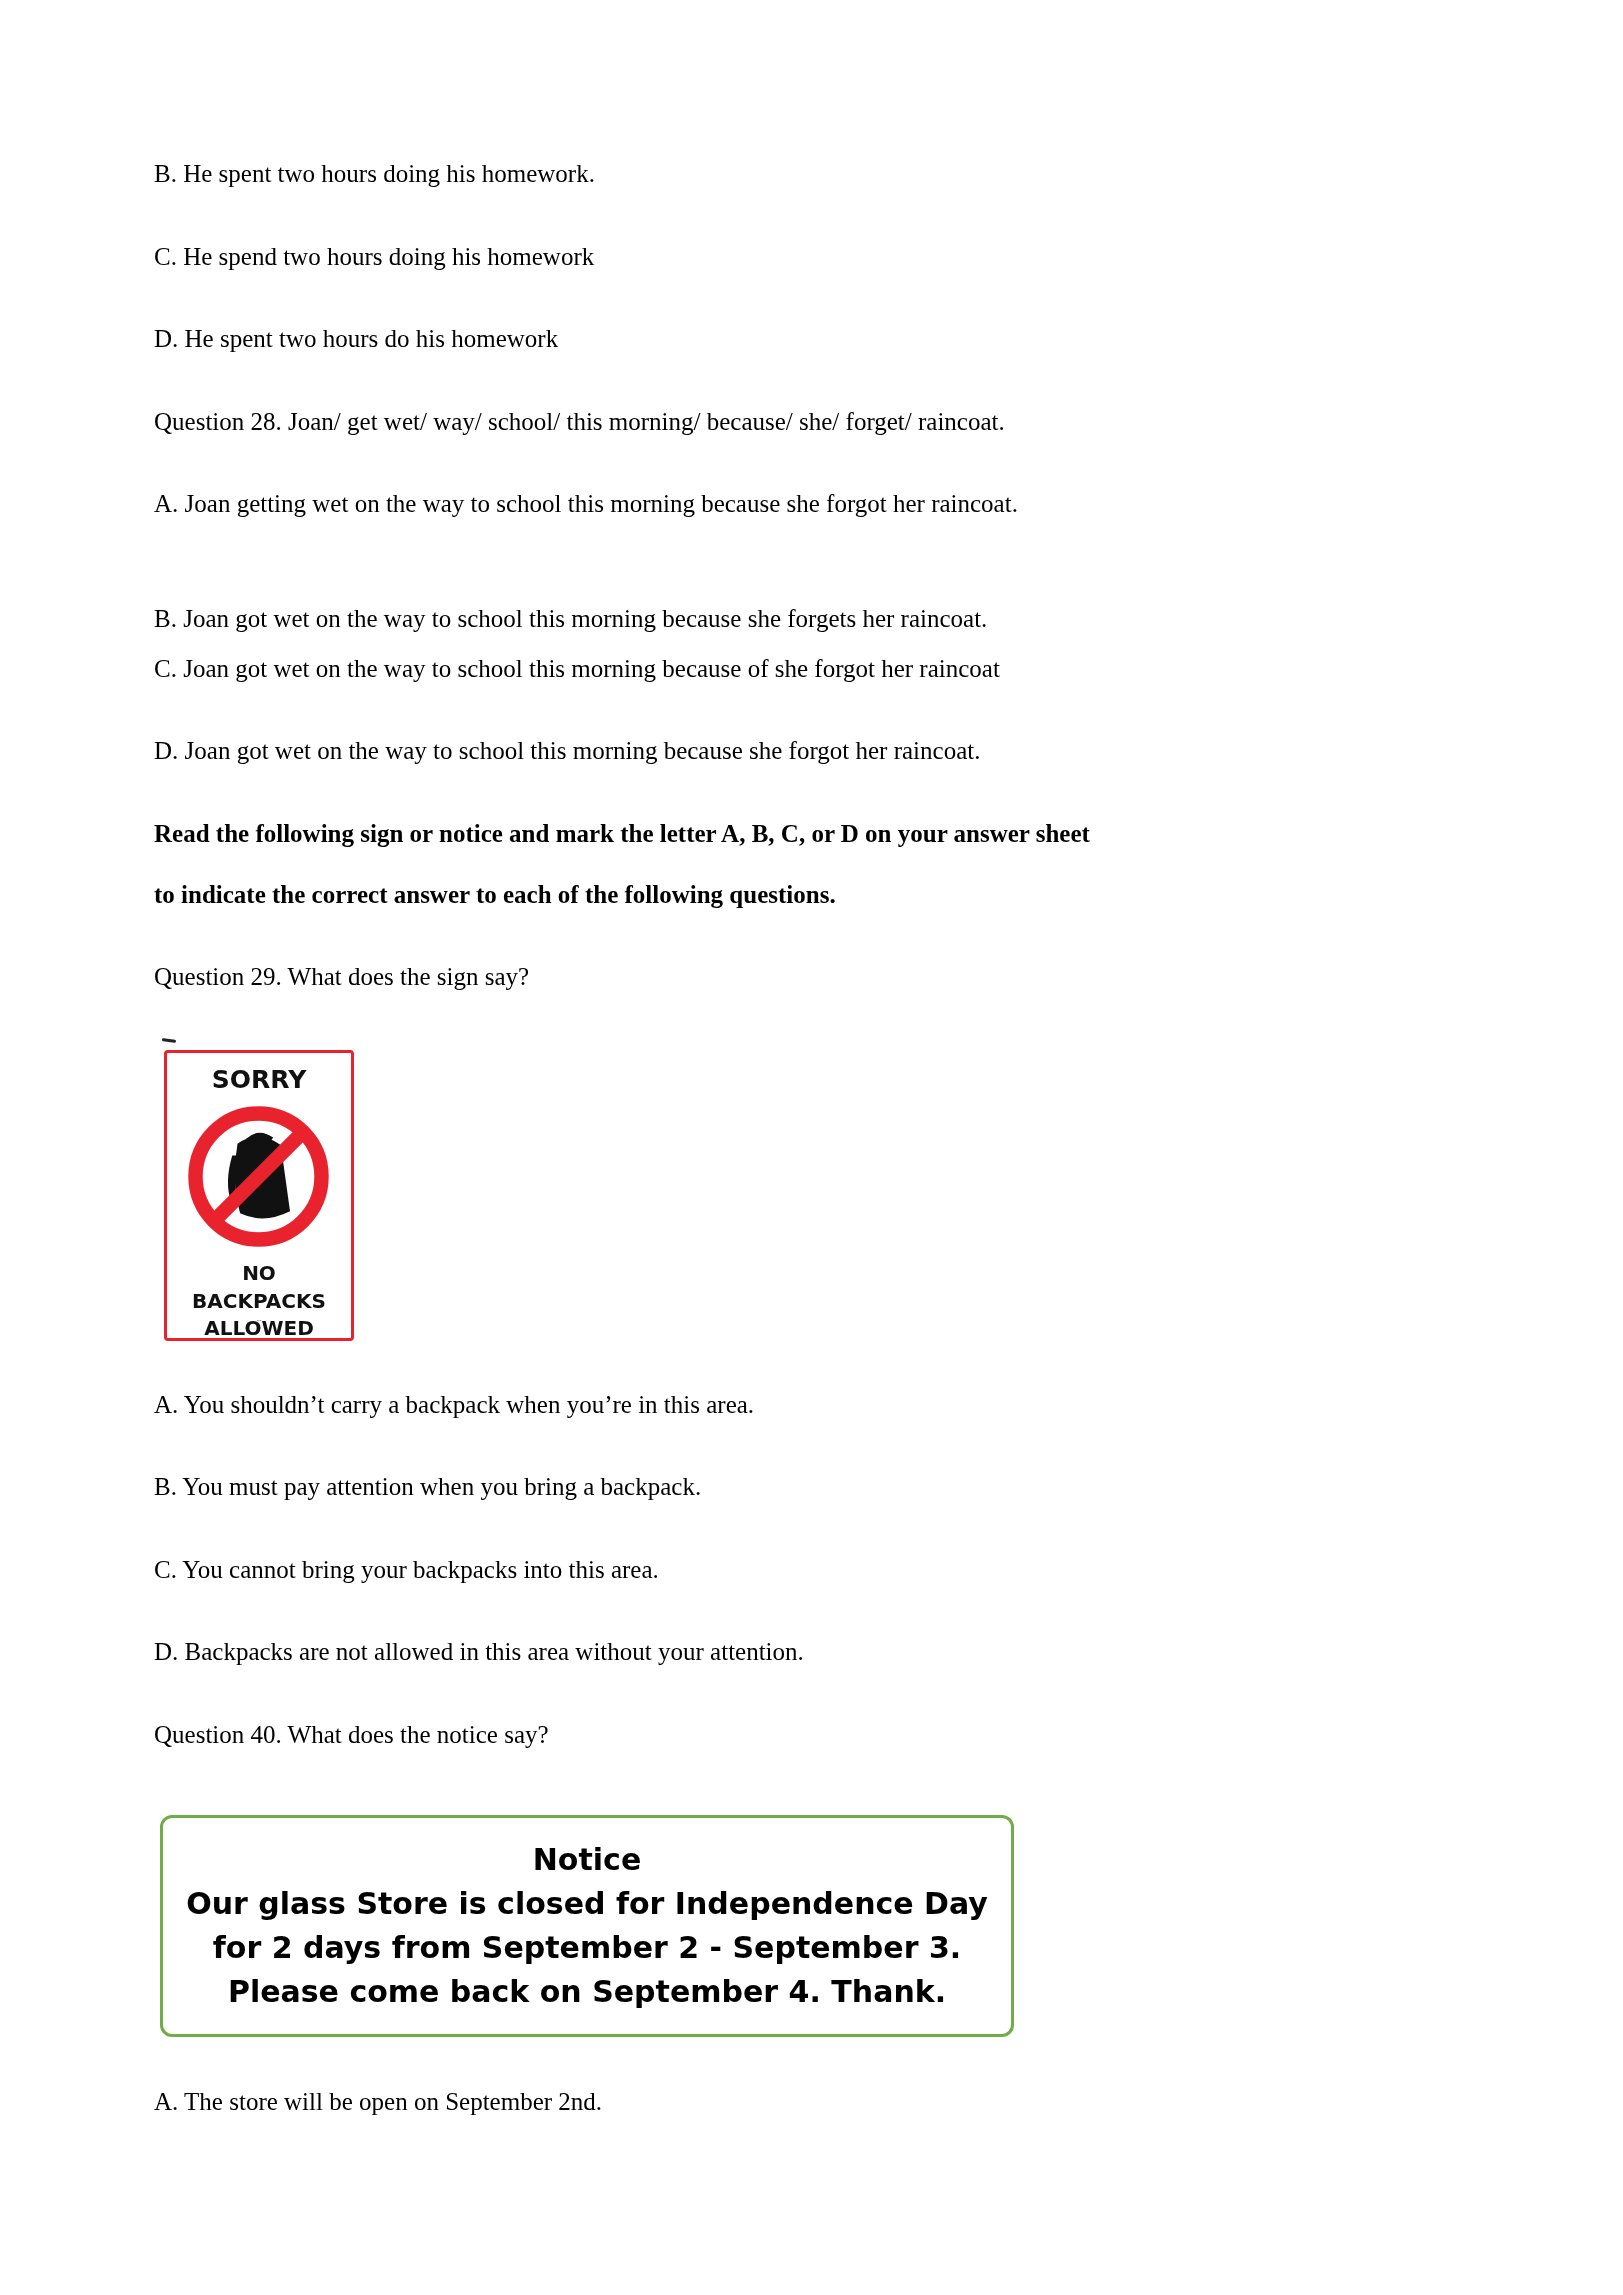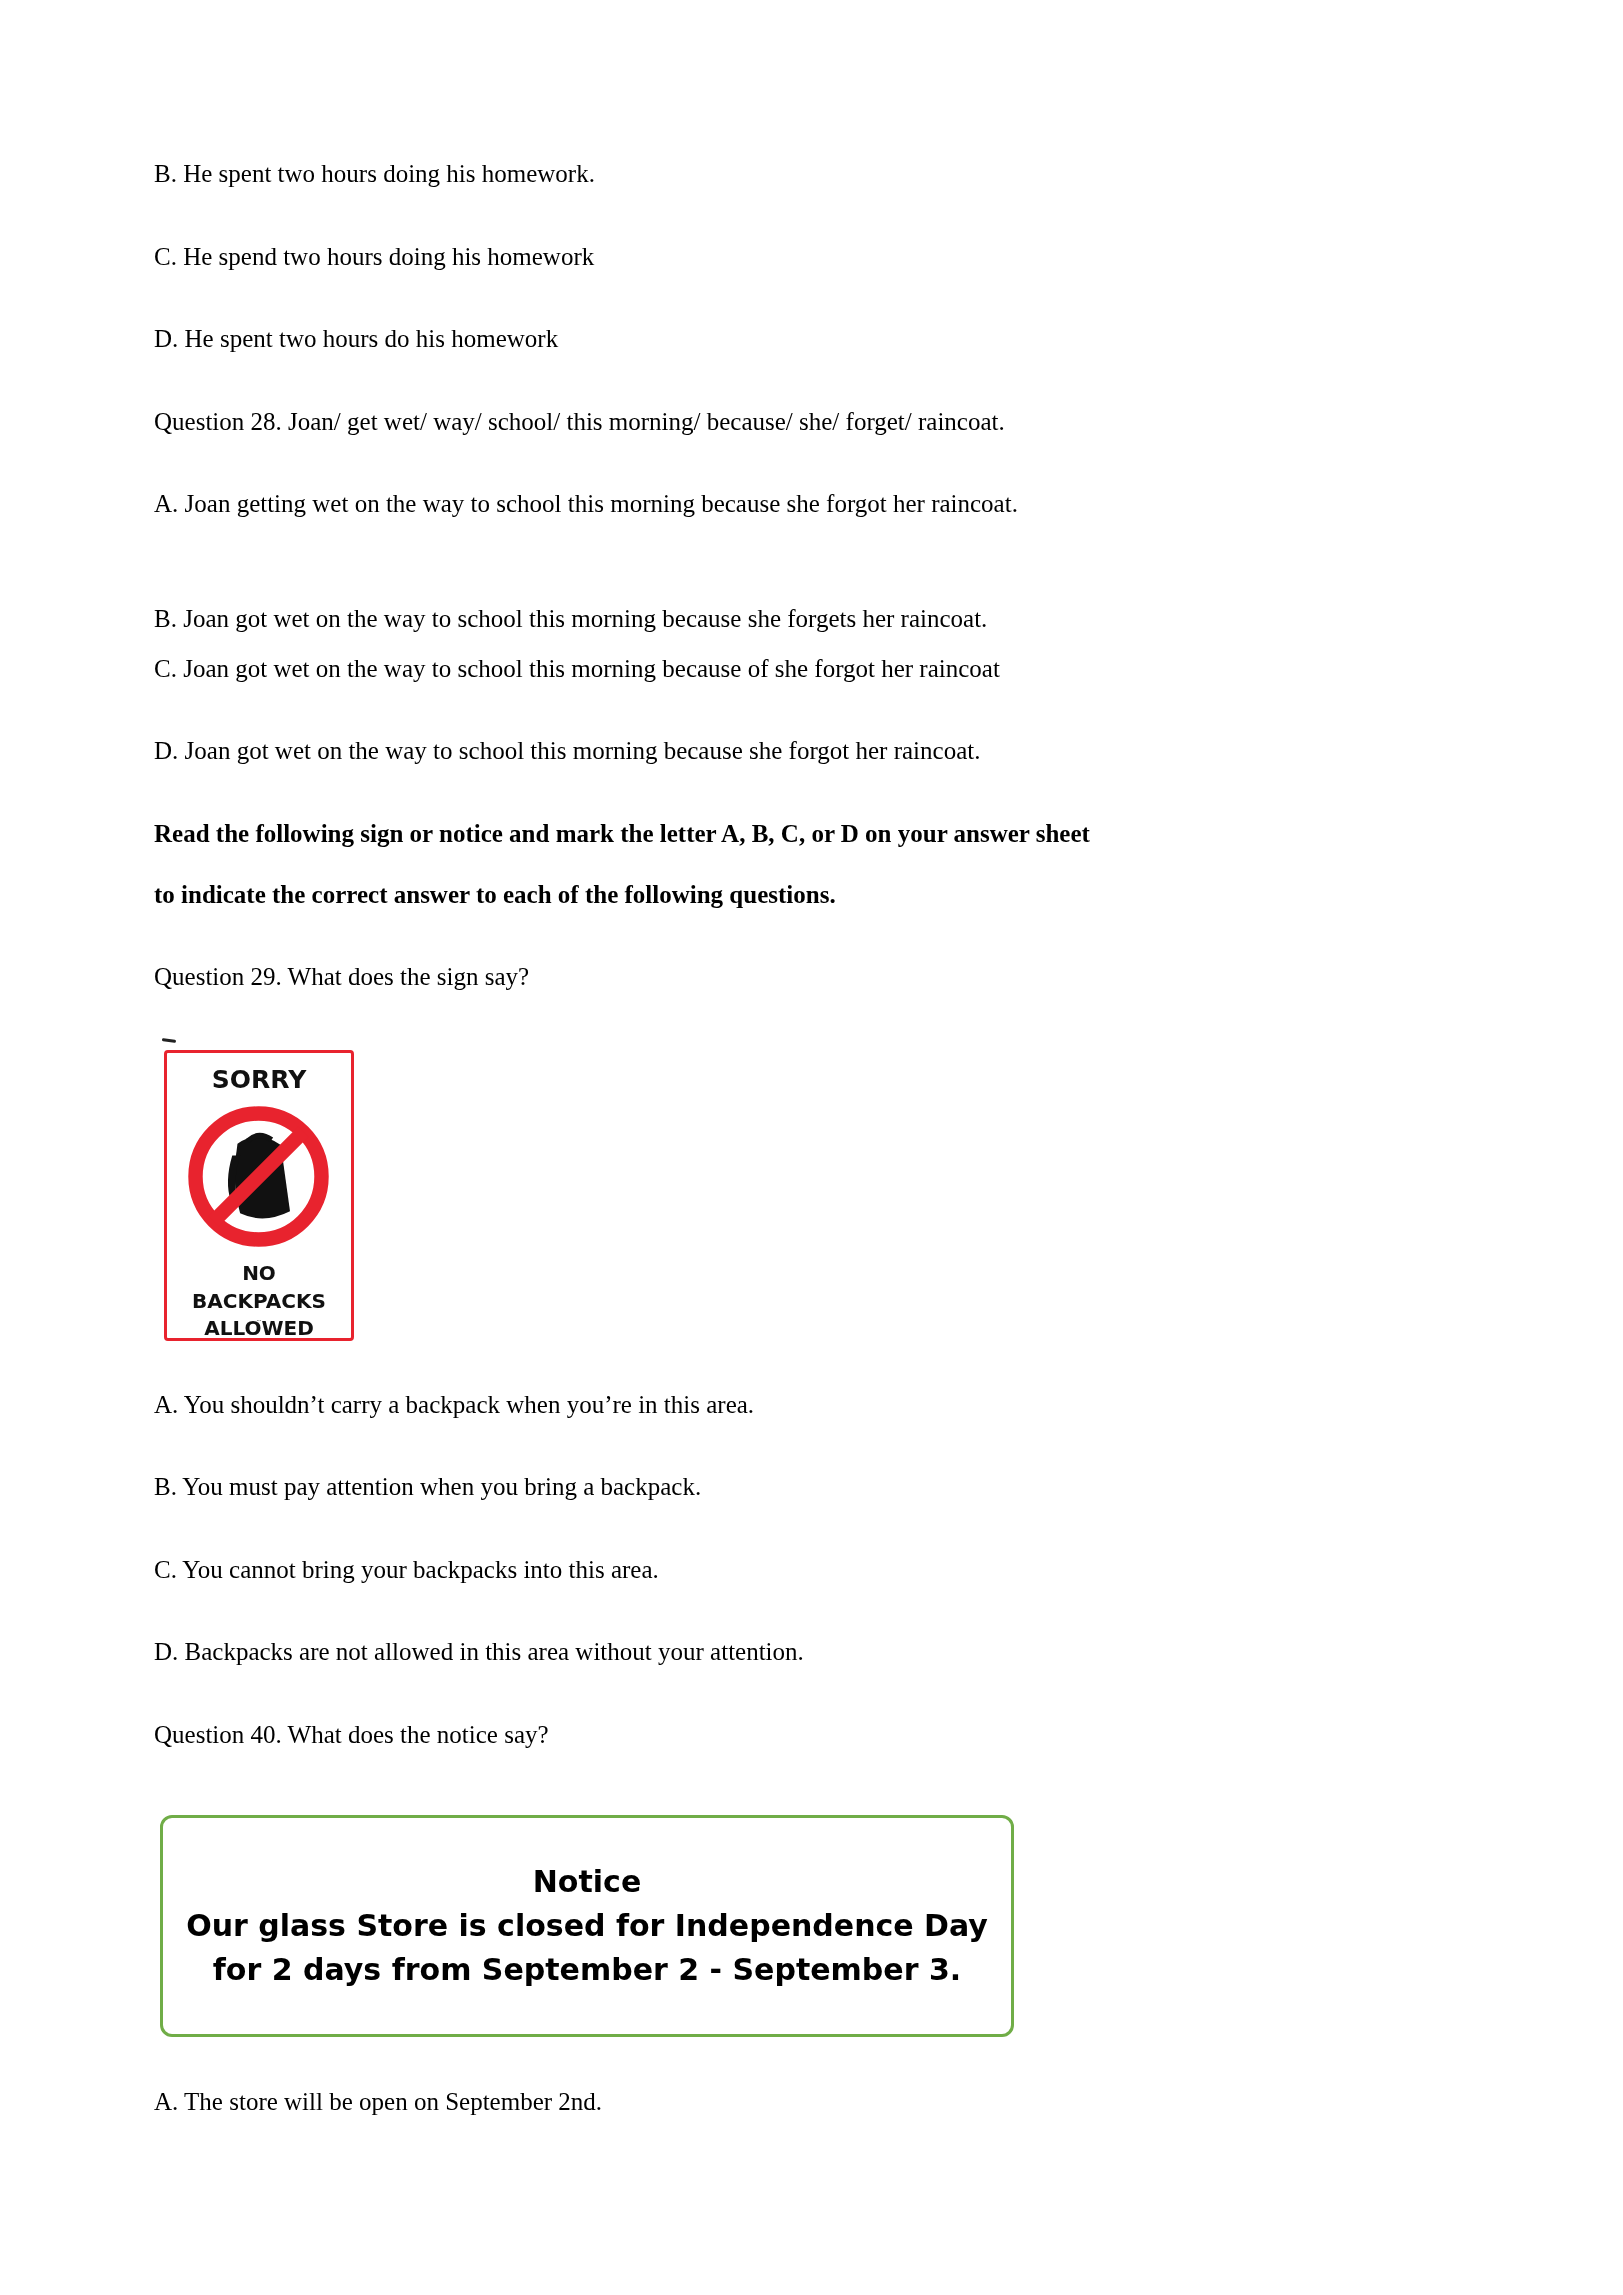--- a/index.html
+++ b/index.html
@@ -77,16 +77,17 @@
 <div class="line" style="top:1467px">B. You must pay attention when you bring a backpack.</div>
 <div class="line" style="top:1550px">C. You cannot bring your backpacks into this area.</div>
 <div class="line" style="top:1632px">D. Backpacks are not allowed in this area without your attention.</div>
 
 <div class="line" style="top:1715px">Question 40. What does the notice say?</div>
 
 <div class="notice">
   <div>Notice</div>
   <div>Our glass Store is closed for Independence Day</div>
   <div>for 2 days from September 2 - September 3.</div>
+  <div>Please come back on September 4. Thank.</div>
 </div>
 
 <div class="line" style="top:2082px">A. The store will be open on September 2nd.</div>
 
 
 </body></html>

